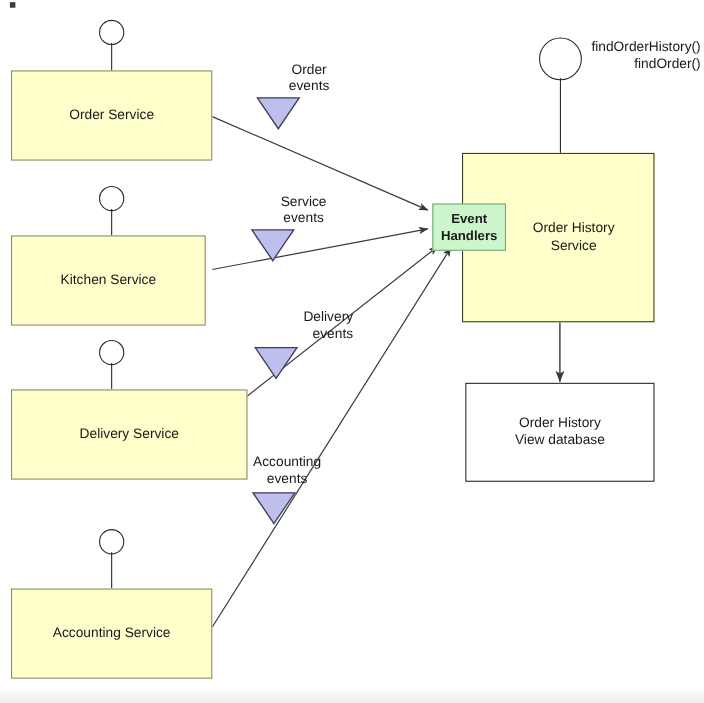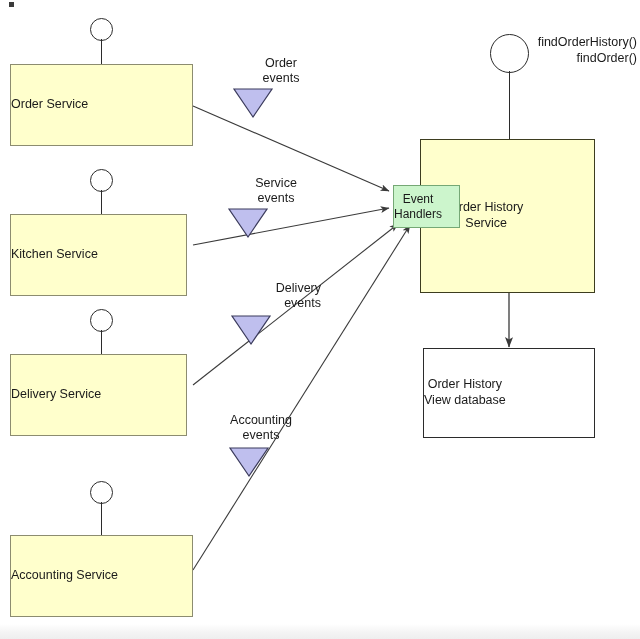--- a/index.html
+++ b/index.html
@@ -40,21 +40,21 @@
     top: 0;
     width: 640px;
     height: 639px;
     pointer-events: none;
   }
   .node {
     position: absolute;
     box-sizing: border-box;
     display: flex;
     align-items: center;
-    justify-content: flex-start;
+    justify-content: center;
     text-align: center;
     font-size: 12.5px;
     color: #1a1a1a;
     line-height: 1.25;
   }
   .service-box {
     background: #ffffcc;
     border: 1px solid #8c8c70;
   }
   .history-box {
@@ -146,21 +146,21 @@
   <div class="stem" style="left:101px; top:502px; height:33px;"></div>
 
   <div class="node service-box" style="left:10px; top:64px; width:183px; height:82px;">
     <span>Order Service</span>
   </div>
 
   <div class="node service-box" style="left:10px; top:214px; width:177px; height:82px;">
     <span>Kitchen Service</span>
   </div>
 
-  <div class="node service-box" style="left:10px; top:354px; width:177px; height:82px;">
+  <div class="node service-box" style="left:10px; top:354px; width:215px; height:82px;">
     <span>Delivery Service</span>
   </div>
 
   <div class="node service-box" style="left:10px; top:535px; width:183px; height:82px;">
     <span>Accounting Service</span>
   </div>
 
   <div class="event-label" style="left:213px; top:56px; width:80px;">Order
 events</div>
   <svg class="tri" style="left:233px; top:88px;" width="40" height="30" viewBox="0 0 40 30">
@@ -189,21 +189,21 @@
   <div class="stem" style="left:509px; top:71px; height:68px;"></div>
   <div class="api-label" style="left:527px; top:34px; width:110px;">findOrderHistory()
 findOrder()</div>
 
   <div class="node history-box" style="left:420px; top:139px; width:175px; height:154px;">
     <span style="white-space: pre-line; padding-left:28px;">Order History
 Service</span>
   </div>
 
   <div class="node handlers-box" style="left:393px; top:185px; width:67px; height:43px;">
-    <span style="white-space: pre-line;">Event
+    <span style="white-space: pre-line; font-weight: bold;">Event
 Handlers</span>
   </div>
 
   <div class="node db-box" style="left:423px; top:348px; width:172px; height:90px;">
     <span style="white-space: pre-line;">Order History
 View database</span>
   </div>
 
   <div id="bottom-strip"></div>
 </div>

